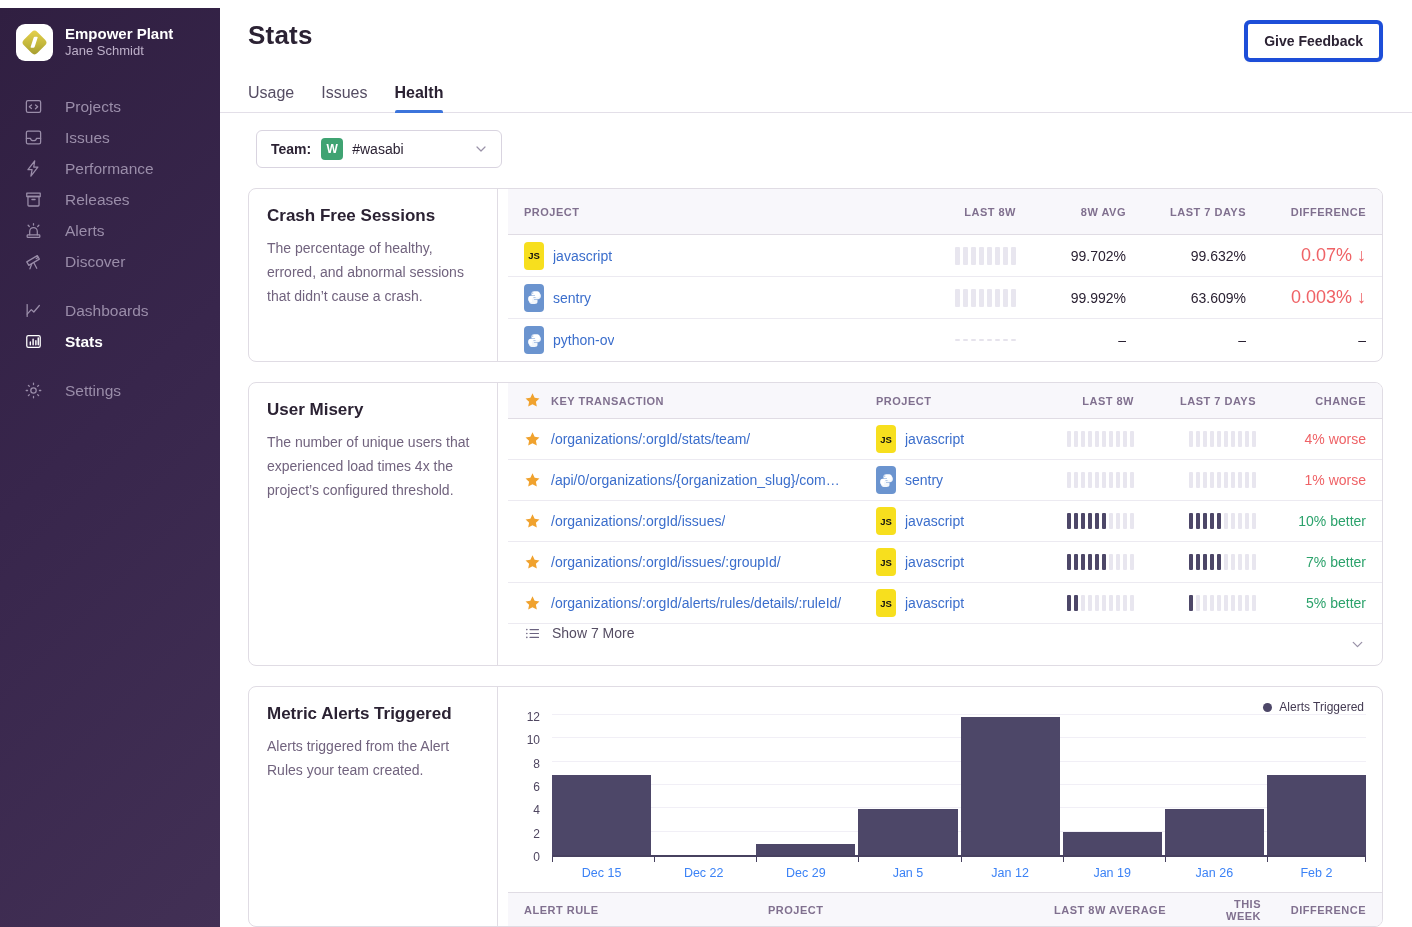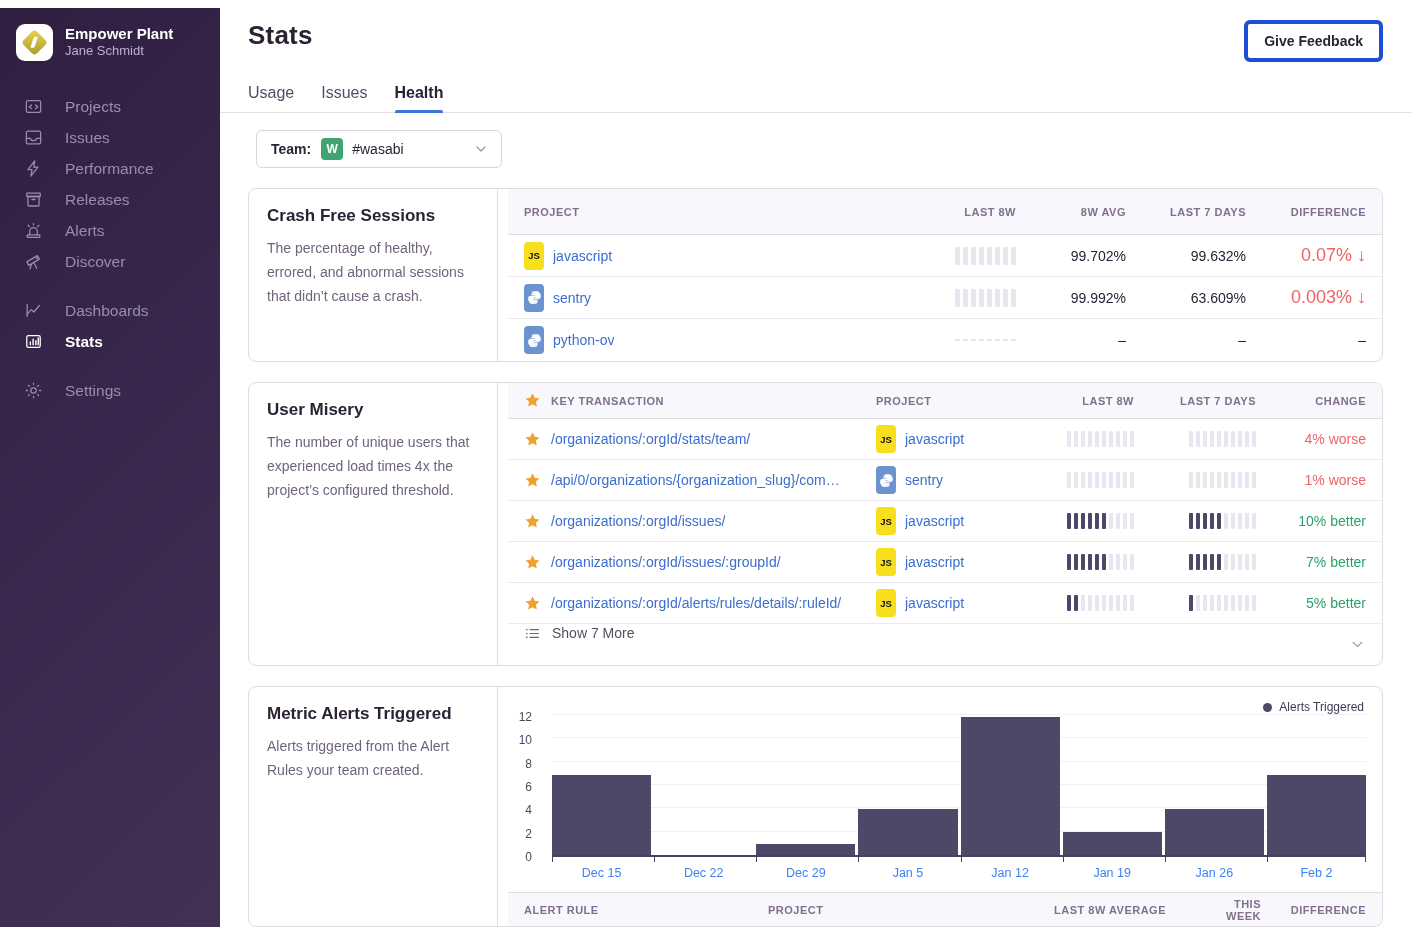--- a/index.html
+++ b/index.html
@@ -114,21 +114,21 @@
   .a-week { width:95px; flex:0 0 95px; }
   .a-diff { width:105px; flex:0 0 105px; }
 
   
   .chart-wrap { padding:10px 16px 0 10px; min-width:0; }
   .legend { height:20px; display:flex; justify-content:flex-end; align-items:center; gap:7px; padding-right:2px; }
   .legend .dot { width:9px; height:9px; border-radius:50%; background:var(--bar,#4d4768); }
   .legend-label { font-size:12px; color:#433a52; }
   .plotrow { display:grid; grid-template-columns:34px 1fr; }
   .ylabels { position:relative; height:140px; }
-  .ylabels span { position:absolute; right:20px; font-size:12px; color:#4f4660; transform:translateY(-50%); }
+  .ylabels span { position:absolute; right:12px; font-size:12px; color:#4f4660; transform:translateY(-50%); }
   .plot { position:relative; height:140px; border-bottom:2px solid #47415f; }
   .gridline { position:absolute; left:0; right:0; height:1px; background:#f1eff6; }
   .bars { position:absolute; left:0; right:0; top:0; bottom:0; display:flex; align-items:flex-end; gap:3px; }
   .bars .bar { flex:1; background:var(--bar,#4d4768); }
   .xlabels { margin-left:34px; display:flex; gap:3px; position:relative; }
   .xlabels .xl { flex:1; text-align:center; font-size:12.5px; color:#3b82f6; padding-top:9px; position:relative; }
   .xlabels .xl::before { content:""; position:absolute; left:0; top:0; width:1px; height:5px; background:#47415f; }
   .xlabels::after { content:""; position:absolute; right:0; top:0; width:1px; height:5px; background:#47415f; }
   .mini-head { margin-top:12px; border-top:1px solid #e0dce4; background:#f8f7fb; height:34px;
     display:flex; align-items:center; margin-left:-10px; margin-right:-16px; padding:0; }

